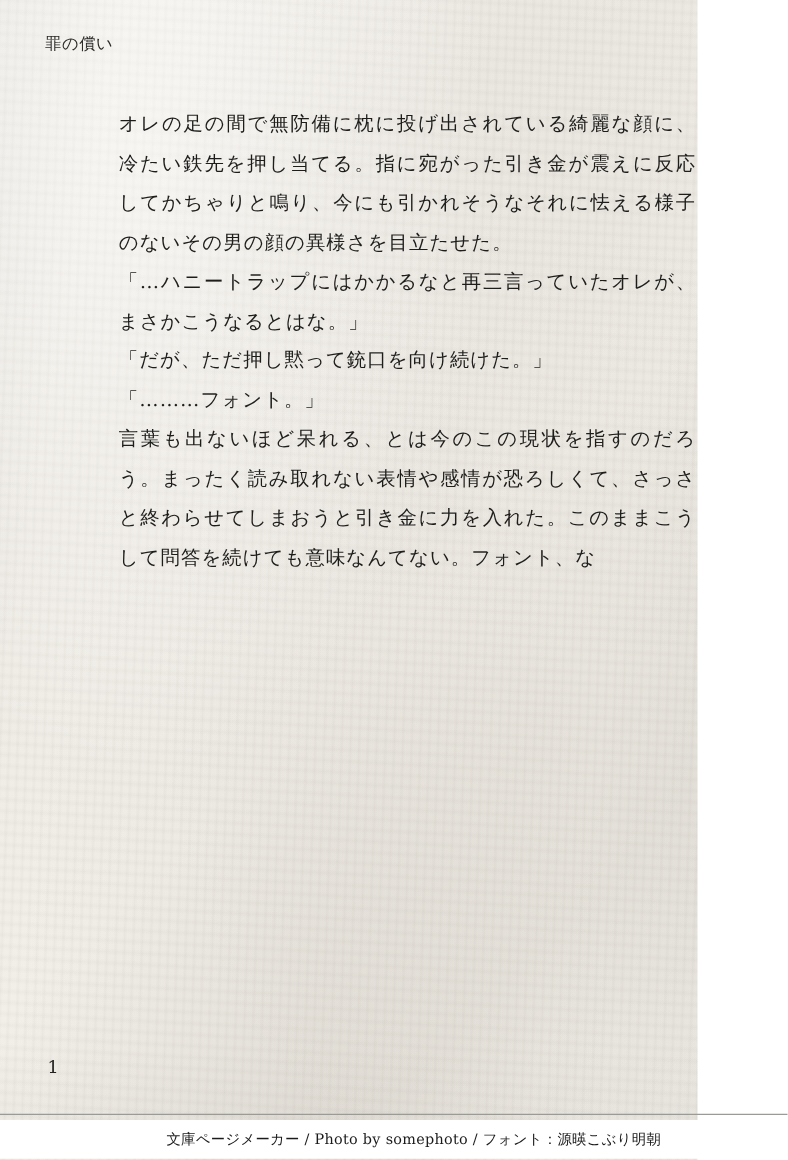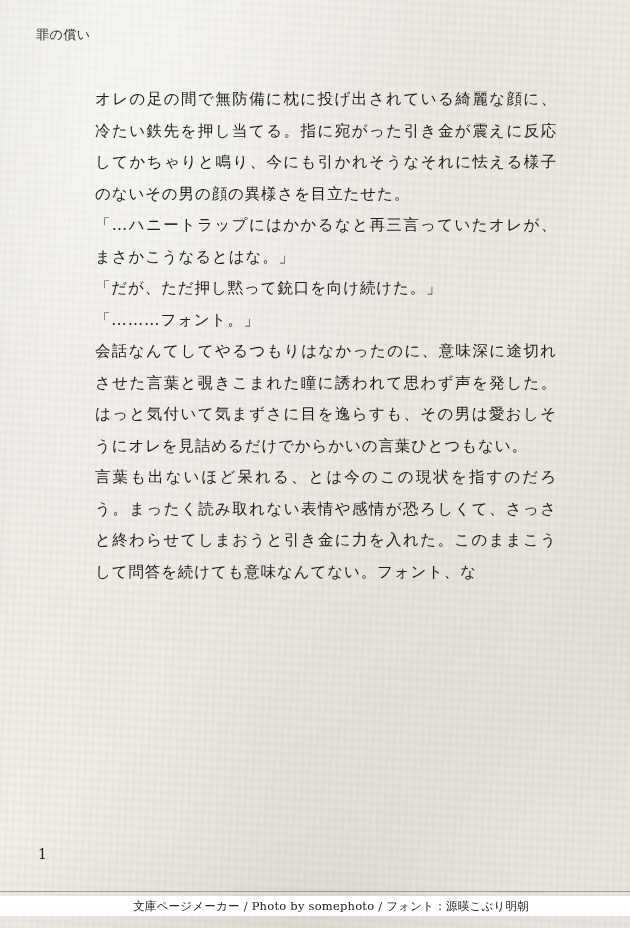--- a/index.html
+++ b/index.html
@@ -8,21 +8,21 @@
   }
   body {
     width: 630px;
     height: 928px;
     background: #ffffff;
     font-family: "Liberation Serif", serif;
     overflow: hidden;
   }
   .page {
     position: relative;
-    width: 630px;
+    width: 558px;
     height: 928px;
     box-sizing: border-box;
     background:
       linear-gradient(100deg, rgba(0,0,0,0.030) 0%, rgba(0,0,0,0.0) 14%, rgba(0,0,0,0.0) 80%, rgba(0,0,0,0.025) 100%),
       linear-gradient(0deg, rgba(0,0,0,0.02) 0%, rgba(0,0,0,0.0) 10%),
       repeating-linear-gradient(92deg, rgba(120,110,100,0.045) 0px, rgba(120,110,100,0.0) 2px, rgba(120,110,100,0.0) 5px, rgba(130,120,110,0.05) 7px),
       repeating-linear-gradient(3deg, rgba(110,100,90,0.035) 0px, rgba(110,100,90,0.0) 3px, rgba(110,100,90,0.0) 6px, rgba(120,110,100,0.04) 9px),
       linear-gradient(135deg, #f3f1ec 0%, #eeebe5 30%, #f2efe9 55%, #e9e6df 80%, #f1eee8 100%);
   }
   .paper-grain {
@@ -76,21 +76,21 @@
     right: 0;
     top: 891px;
     height: 1px;
     background: #9a9a96;
   }
   .footer {
     position: absolute;
     left: 0;
     right: 0;
     top: 896px;
-    height: 20px;
+    height: 31px;
     background: #ffffff;
     display: flex;
     align-items: center;
     justify-content: center;
     font-size: 11.5px;
     color: #1a1a1a;
     font-family: "DejaVu Serif", serif;
     letter-spacing: 0.02em;
     padding-left: 32px;
   }
@@ -101,21 +101,20 @@
 <div class="page">
   <div class="paper-grain"></div>
 
   <div class="header">罪の償い</div>
 
   <div class="body-text">
     <p>オレの足の間で無防備に枕に投げ出されている綺麗な顔に、冷たい鉄先を押し当てる。指に宛がった引き金が震えに反応してかちゃりと鳴り、今にも引かれそうなそれに怯える様子のないその男の顔の異様さを目立たせた。</p>
     <p>「…ハニートラップにはかかるなと再三言っていたオレが、まさかこうなるとはな。」</p>
     <p>「だが、ただ押し黙って銃口を向け続けた。」</p>
     <p>「………フォント。」</p>
-    <p>会話なんてしてやるつもりはなかったのに、意味深に途切れさせた言葉と覗きこまれた瞳に誘われて思わず声を発した。はっと気付いて気まずさに目を逸らすも、その男は愛おしそうにオレを見詰めるだけでからかいの言葉ひとつもない。</p>
     <p>言葉も出ないほど呆れる、とは今のこの現状を指すのだろう。まったく読み取れない表情や感情が恐ろしくて、さっさと終わらせてしまおうと引き金に力を入れた。このままこうして問答を続けても意味なんてない。フォント、な</p>
   </div>
 
   <div class="page-number">1</div>
 </div>
 
 <div class="footer-rule"></div>
 <div class="footer">文庫ページメーカー / Photo by somephoto / フォント：源暎こぶり明朝</div>
 
 </body></html>

